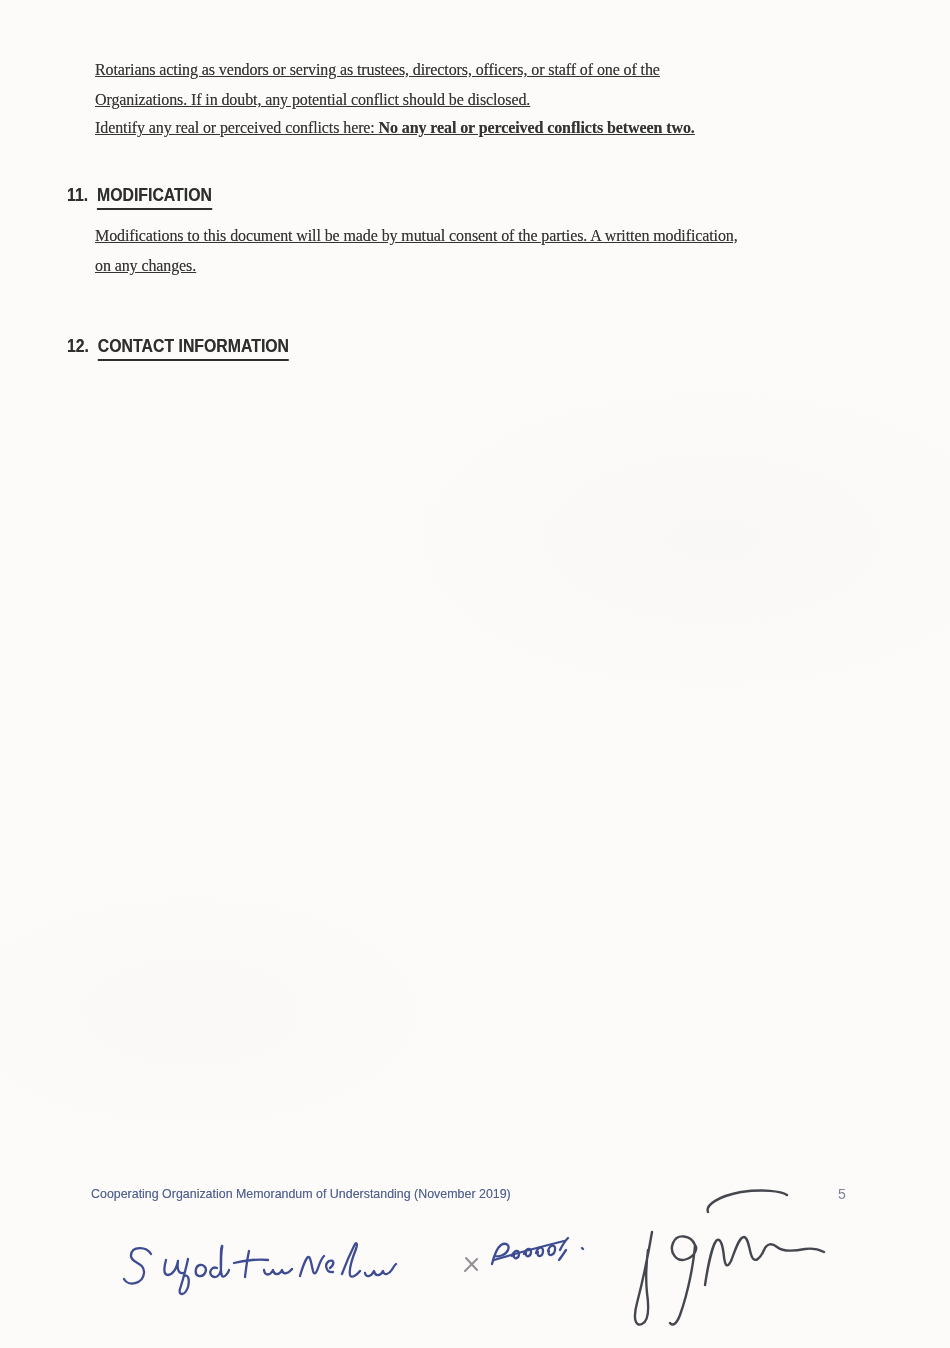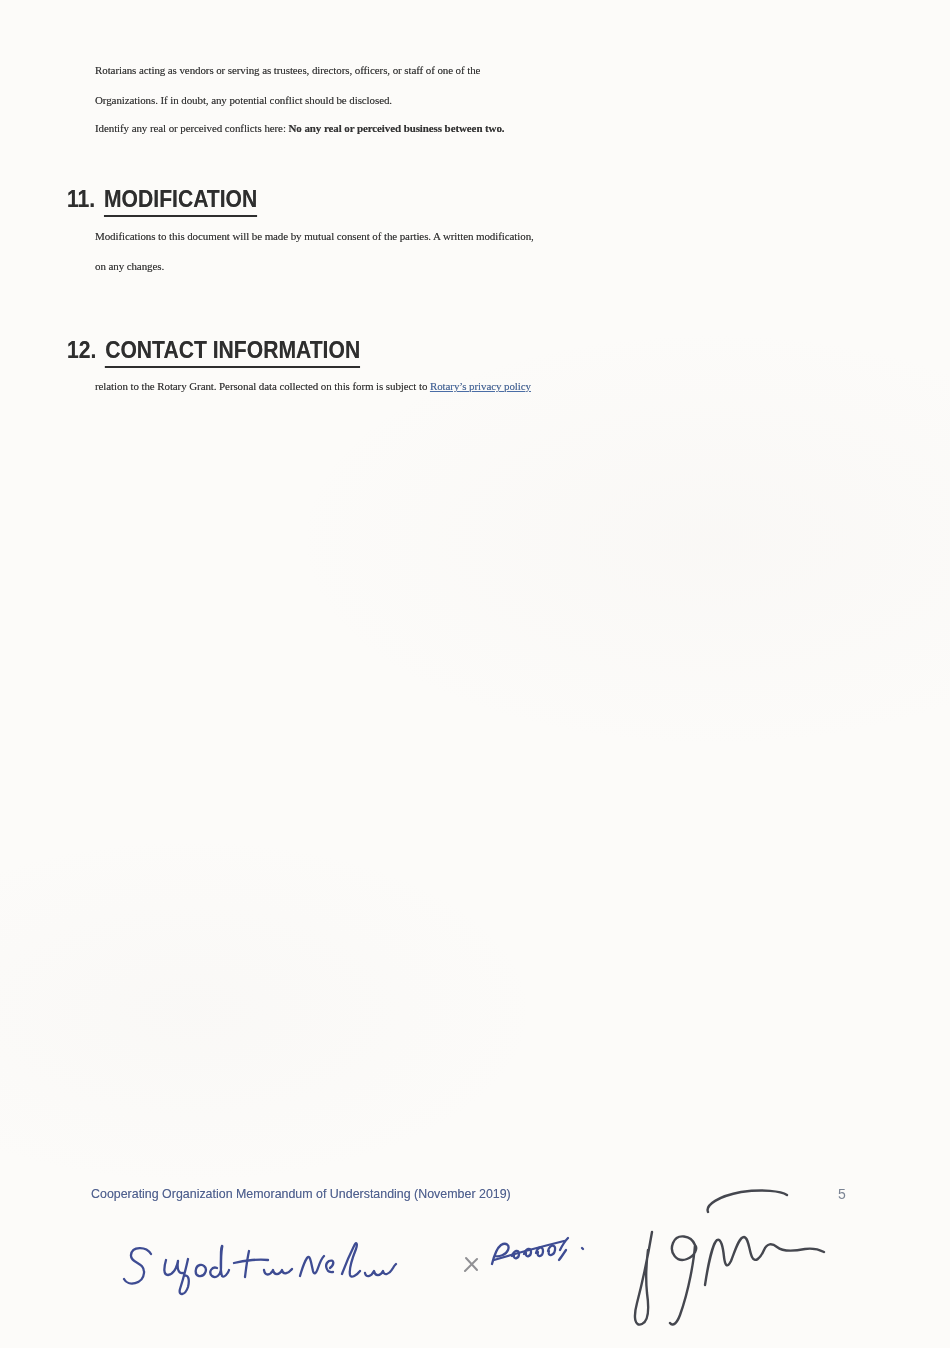--- a/index.html
+++ b/index.html
@@ -13,34 +13,35 @@
     width: 950px; height: 1348px;
     background: #fcfbf9;
     background-image:
       radial-gradient(ellipse 600px 300px at 75% 40%, rgba(210,200,195,0.06), transparent 70%),
       radial-gradient(ellipse 500px 250px at 20% 75%, rgba(205,200,198,0.05), transparent 70%);
     overflow: hidden;
   }
   .abs { position: absolute; }
   .body-text {
     font-family: "Liberation Serif", serif;
-    font-size: 11px;
+    font-size: 16px;
     color: #343434;
     letter-spacing: -0.1px;
     text-shadow: 0 0 0.4px rgba(45,45,45,0.55);
+    text-decoration: underline;
   }
   .body-text .line {
     line-height: 30px;
     white-space: nowrap;
   }
   .bold { font-weight: 700; }
   .heading {
     font-family: "Liberation Sans", sans-serif;
     font-weight: 700;
-    font-size: 24px;
+    font-size: 18px;
     color: #2e2e2e;
     text-shadow: 0 0 0.4px rgba(40,40,40,0.5);
     white-space: nowrap;
   }
   .heading-inner {
     display: inline-block;
     transform: scaleX(0.88);
     transform-origin: 0 50%;
   }
   .heading .num { margin-right: 10px; }
@@ -76,21 +77,21 @@
 
 <div class="page">
 
   <div class="abs body-text" style="left:95px; top:55px;">
     <div class="line">Rotarians acting as vendors or serving as trustees, directors, officers, or staff of one of the</div>
     <div class="line">Organizations. If in doubt, any potential conflict should be disclosed.</div>
   </div>
 
   <div class="abs body-text" style="left:95px; top:113px;">
     <div class="line">
-      <span>Identify any real or perceived conflicts here: </span><span class="bold">No any real or perceived business between two.</span>
+      <span>Identify any real or perceived conflicts here: </span><span class="bold">No any real or perceived conflicts between two.</span>
     </div>
   </div>
 
   <div class="abs heading" style="left:67px; top:185px;">
     <span class="heading-inner">
       <span class="num">11.</span><span class="title">MODIFICATION</span>
     </span>
   </div>
 
   <div class="abs body-text" style="left:95px; top:221px;">
@@ -98,23 +99,20 @@
     <div class="line">on any changes.</div>
   </div>
 
   <div class="abs heading" style="left:67px; top:336px;">
     <span class="heading-inner">
       <span class="num">12.</span><span class="title">CONTACT INFORMATION</span>
     </span>
   </div>
 
   <div class="abs body-text" style="left:95px; top:371px;">
-    <div class="line">
-      <span>relation to the Rotary Grant. Personal data collected on this form is subject to </span><a class="link">Rotary’s privacy policy</a>
-    </div>
   </div>
 
   <div class="abs" style="left:67px; top:1184px;margin-left:24px;">
     <span class="footer-text">Cooperating Organization Memorandum of Understanding (November 2019)</span>
   </div>
   <div class="abs page-number" style="left:838px; top:1186px;">5</div>
 
   <svg class="sig" style="left:118px; top:1232px;" width="300" height="80" viewBox="0 0 300 80">
     <g fill="none" stroke-width="2.3" stroke-linecap="round" stroke-linejoin="round" stroke="#3e4c93">
       <path d="M 33,22 C 28,14 14,14 13,23 C 12,31 27,30 26,41 C 25,52 10,55 6,47"></path>

